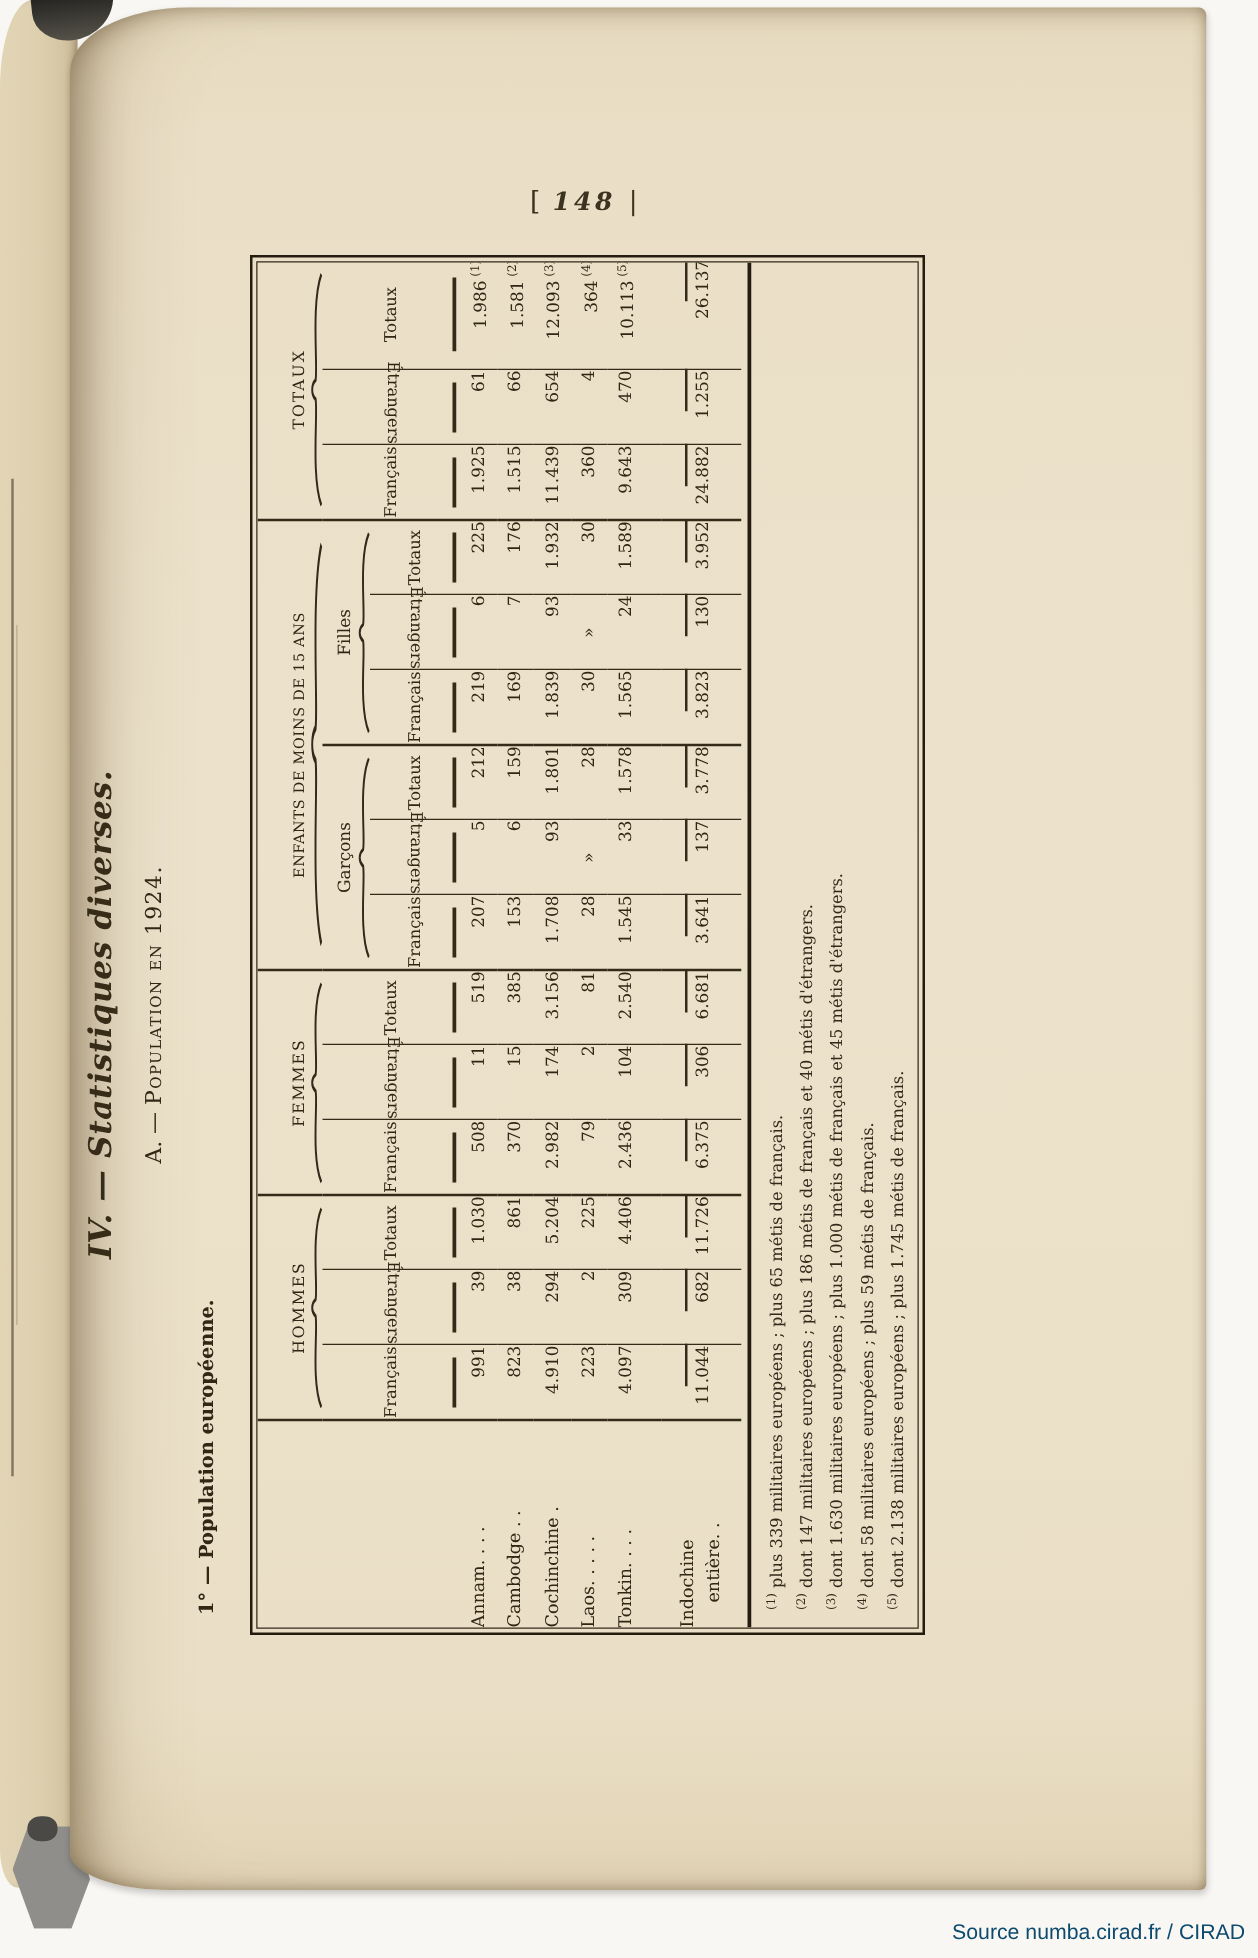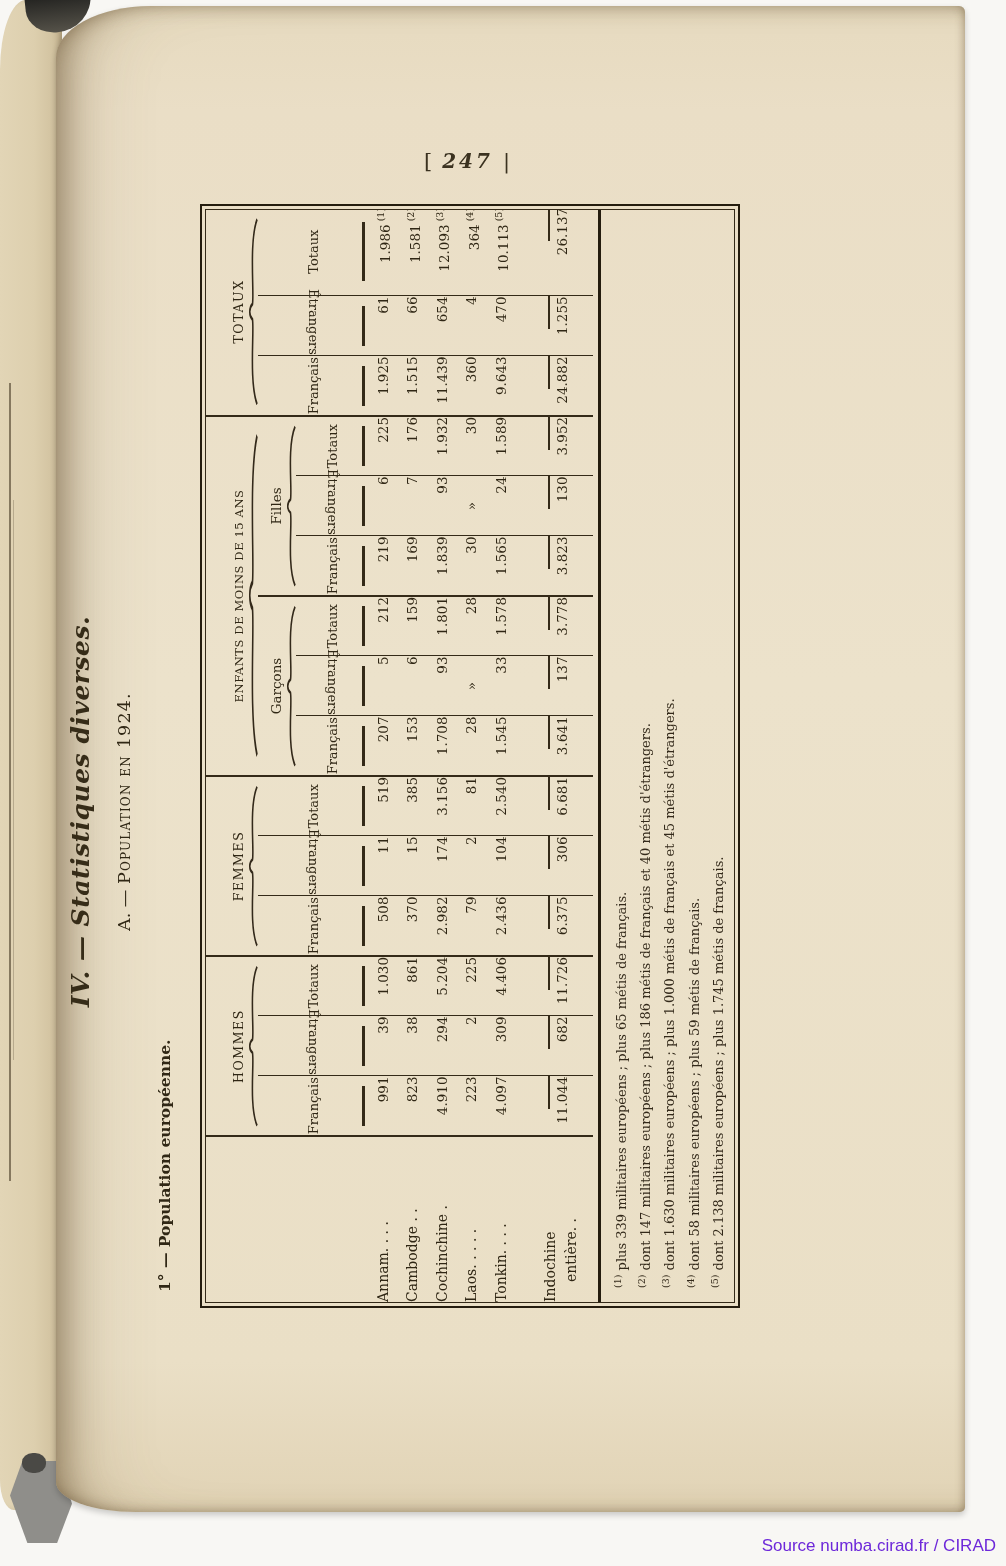--- a/index.html
+++ b/index.html
@@ -30,21 +30,21 @@
       inset 72px 0 80px -55px rgba(120,95,60,.30),
       inset -8px 0 10px -7px rgba(110,90,60,.45),
       inset 0 12px 16px -11px rgba(110,90,60,.45),
       inset 0 -10px 12px -9px rgba(100,80,50,.40),
       0 3px 6px rgba(0,0,0,.20);
   }
   .blob{position:absolute;left:26px;top:-8px;width:66px;height:40px;
     background:linear-gradient(180deg,#1f1f1d,#555249);
     border-radius:0 0 55% 45% / 0 0 85% 60%;transform:rotate(-6deg);}
   .credit{position:absolute;right:10px;top:1536px;
-    font-family:"Liberation Sans",sans-serif;font-size:17px;color:#6d28d9;}
+    font-family:"Liberation Sans",sans-serif;font-size:17px;color:#0c4a6e;}
   
   .pageno{position:absolute;left:424px;top:149px;display:flex;gap:10px;align-items:baseline;
     font-size:20px;color:#3b3220;}
   .pageno .pn{font-style:italic;font-weight:bold;letter-spacing:3px;}
   .pageno .br{font-size:21px;}
   
   .rot{position:absolute;left:56px;top:1308px;width:1105px;height:700px;
     transform:rotate(-90deg);transform-origin:0 0;}
   .t1{text-align:center;padding-right:112px;margin:10px 0 0;
     font-style:italic;font-weight:bold;font-size:25px;letter-spacing:.5px;color:#362c18;}
@@ -91,21 +91,21 @@
 <div class="prevpage"></div>
 <div class="prevline"></div>
 <div class="prevline2"></div>
 <div class="wedge"></div>
 <div class="wedge2"></div>
 <div class="page"></div>
 <div class="blob"></div>
 
 <div class="pageno">
   <span class="br">[</span>
-  <span class="pn">247</span>
+  <span class="pn">148</span>
   <span class="br">|</span>
 </div>
 
 <div class="rot">
   <div class="t1">IV. — Statistiques diverses.</div>
   <div class="t2">
     <span>A. — </span><span class="sc">Population en 1924.</span>
   </div>
   <div class="t3">1° — Population européenne.</div>
 

